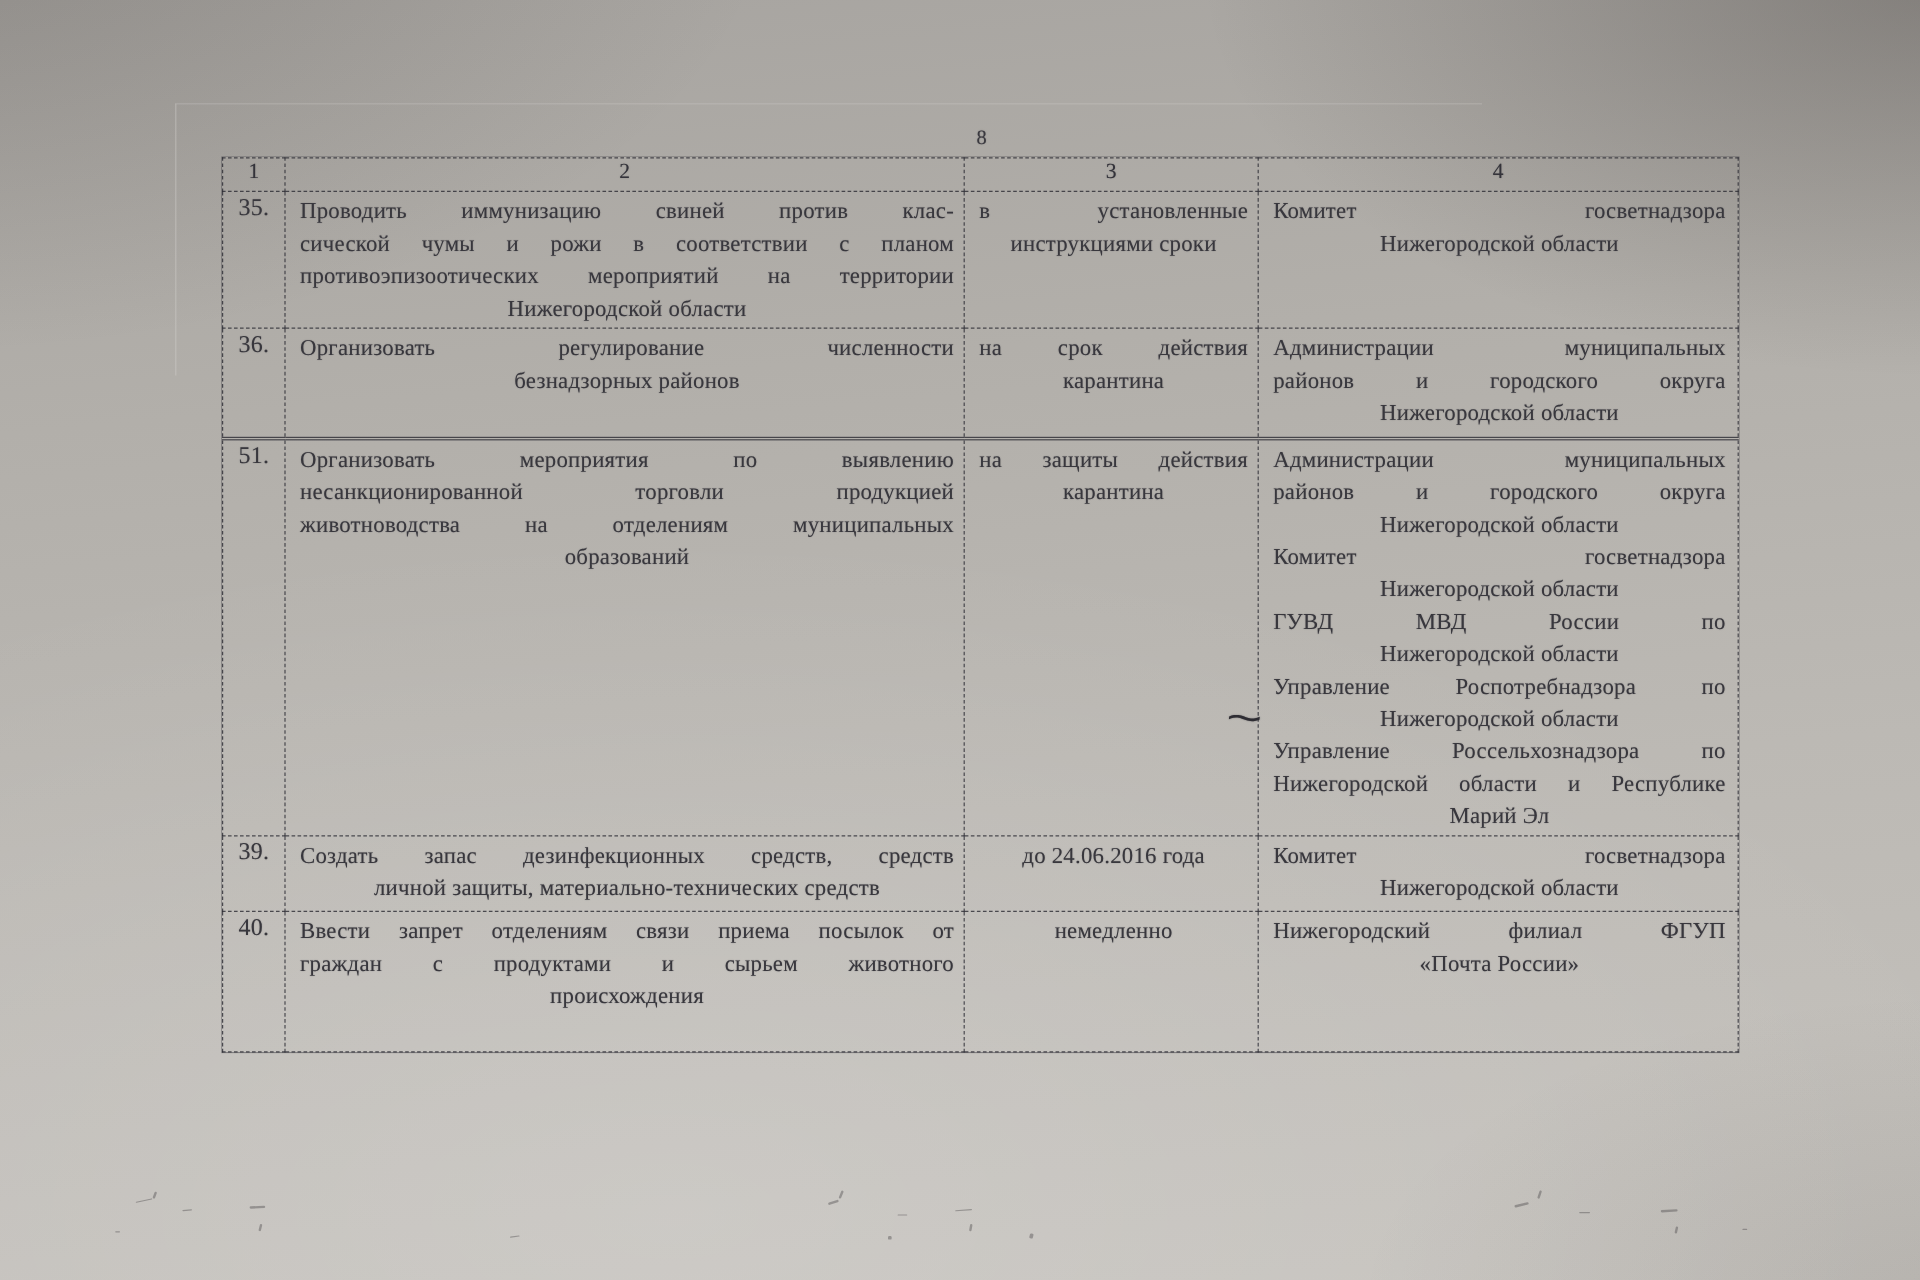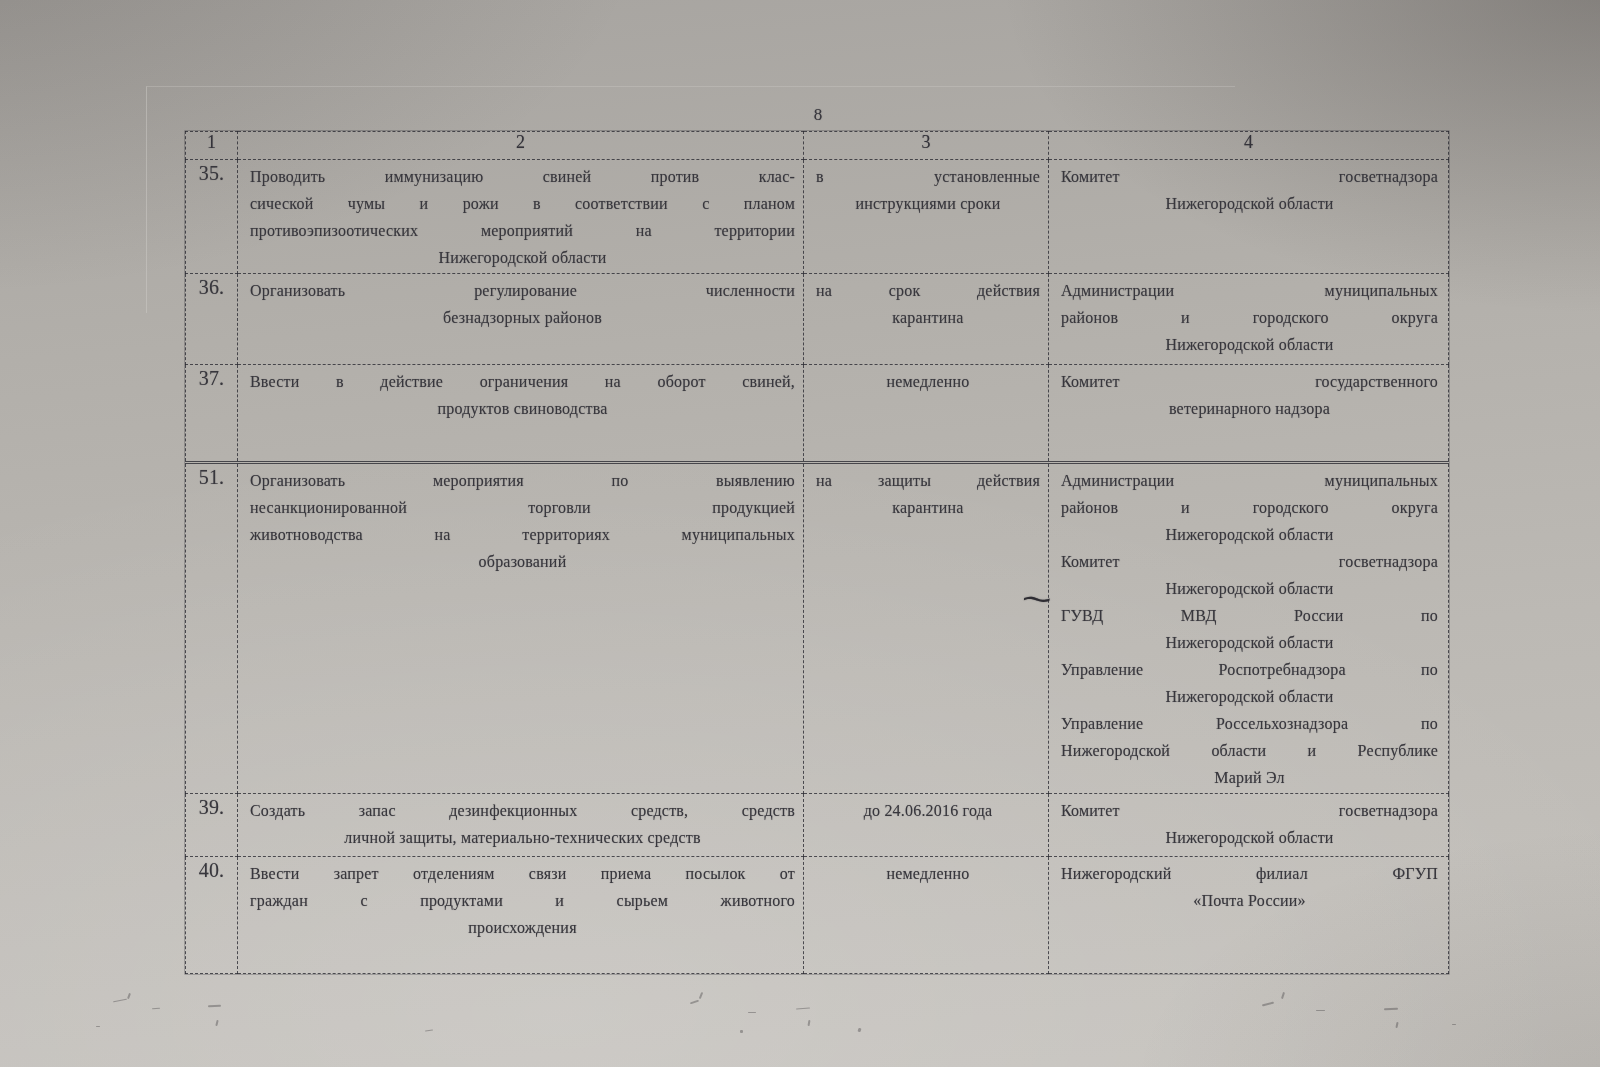--- a/index.html
+++ b/index.html
@@ -41,21 +41,21 @@
   table.plan th, table.plan td{
     border:1px dashed rgba(42,42,50,0.80);
     vertical-align:top;
     font-weight:normal;
   }
   table.plan{box-shadow:0 0 0 0.6px rgba(42,42,50,0.45);}
 
   th.hd{height:27px;text-align:center;font-size:18px;font-weight:600;
         color:#34333a;text-shadow:0 0 1px rgba(52,51,58,0.5);padding:0;}
 
-  td{font-size:16px;line-height:27px;
+  td{font-size:19px;line-height:27px;
      text-shadow:0 0 1px rgba(56,55,61,0.45);letter-spacing:0.2px;}
 
   td.num{vertical-align:middle;text-align:center;font-size:20px;padding:0 4px;}
 
   td.task{padding:3px 8px 2px 12px;}
   td.term{padding:3px 8px 2px 12px;}
   td.resp{padding:3px 10px 2px 12px;}
 
   .ln{width:100%;}
   .ln.j{text-align:justify;text-align-last:justify;}
@@ -135,41 +135,27 @@
           <div class="ln j">на срок действия</div>
           <div class="ln l">карантина</div>
         </td>
         <td class="resp">
           <div class="ln j">Администрации муниципальных</div>
           <div class="ln j">районов и городского округа</div>
           <div class="ln l">Нижегородской области</div>
         </td>
       </tr>
 
-      <tr class="r37">
-        <td class="num">37.</td>
-        <td class="task">
-          <div class="ln j">Ввести в действие ограничения на оборот свиней,</div>
-          <div class="ln l">продуктов свиноводства</div>
-        </td>
-        <td class="term">
-          <div class="ln l">немедленно</div>
-        </td>
-        <td class="resp">
-          <div class="ln j">Комитет государственного</div>
-          <div class="ln l">ветеринарного надзора</div>
-        </td>
-      </tr>
 
       <tr class="r38">
         <td class="num">51.</td>
         <td class="task">
           <div class="ln j">Организовать мероприятия по выявлению</div>
           <div class="ln j">несанкционированной торговли продукцией</div>
-          <div class="ln j">животноводства на территориях муниципальных</div>
+          <div class="ln j">животноводства на отделениям муниципальных</div>
           <div class="ln l">образований</div>
         </td>
         <td class="term">
           <div class="ln j">на защиты действия</div>
           <div class="ln l">карантина</div>
         </td>
         <td class="resp">
           <div class="ln j">Администрации муниципальных</div>
           <div class="ln j">районов и городского округа</div>
           <div class="ln l">Нижегородской области</div>

